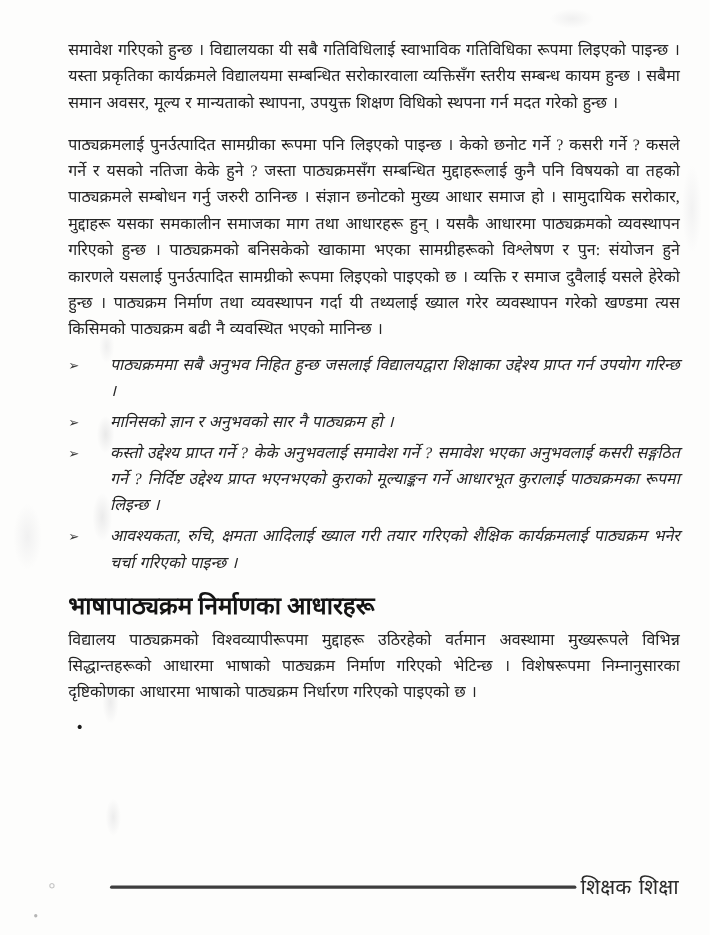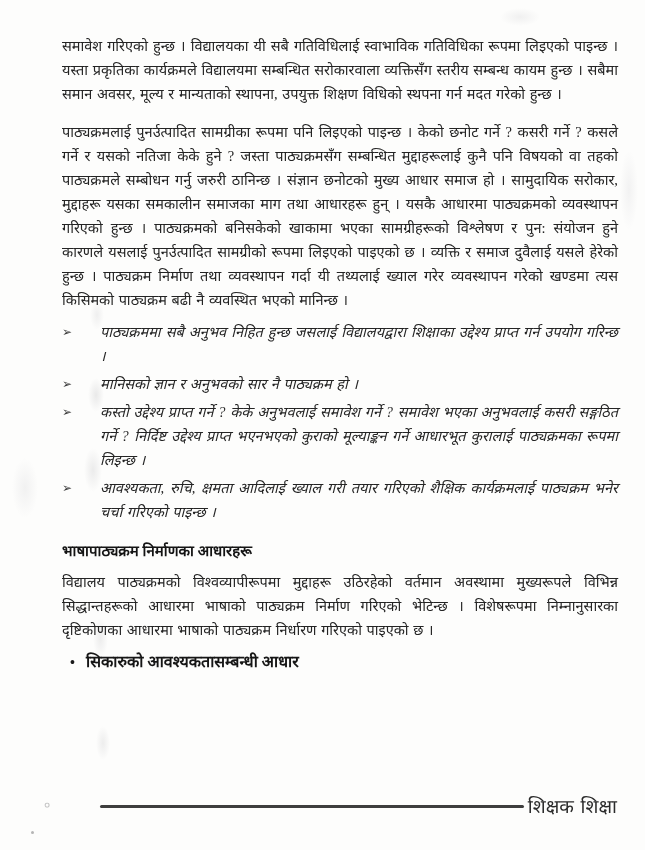--- a/index.html
+++ b/index.html
@@ -35,21 +35,21 @@
   .bullet-list{margin:0 0 12px 0;padding:0;list-style:none;}
   .bullet-item{display:flex;margin:0 0 4px 0;}
   .bullet-marker{
     flex:0 0 38px;color:#3a3a3a;font-size:12px;line-height:24px;
     font-family:"DejaVu Sans",sans-serif;
   }
   .bullet-text{flex:1;word-spacing:1px;font-style:italic;}
 
   .section-heading{
     margin:14px 0 6px 0;
-    font-size:15px;line-height:26px;font-weight:700;color:#141414;
+    font-size:22px;line-height:26px;font-weight:700;color:#141414;
     text-align:left;
   }
   .subsection-heading{
     display:flex;align-items:baseline;
     margin:2px 0 6px 8px;font-weight:700;font-size:16px;line-height:24px;color:#161616;
   }
   .dot-marker{flex:0 0 16px;font-size:14px;color:#1a1a1a;}
   .indented{margin-left:22px;}
 
   .footer{position:absolute;left:0;top:792px;width:657px;height:30px;}
@@ -96,21 +96,20 @@
         <span class="bullet-text">आवश्यकता, रुचि, क्षमता आदिलाई ख्याल गरी तयार गरिएको शैक्षिक कार्यक्रमलाई पाठ्यक्रम भनेर चर्चा गरिएको पाइन्छ ।</span>
       </li>
     </ul>
 
     <h2 class="section-heading">भाषापाठ्यक्रम निर्माणका आधारहरू</h2>
 
     <p class="para tight">विद्यालय पाठ्यक्रमको विश्वव्यापीरूपमा मुद्दाहरू उठिरहेको वर्तमान अवस्थामा मुख्यरूपले विभिन्न सिद्धान्तहरूको आधारमा भाषाको पाठ्यक्रम निर्माण गरिएको भेटिन्छ । विशेषरूपमा निम्नानुसारका दृष्टिकोणका आधारमा भाषाको पाठ्यक्रम निर्धारण गरिएको पाइएको छ ।</p>
 
     <div class="subsection-heading">
       <span class="dot-marker">•</span>
-      <span>सिकारुको आवश्यकतासम्बन्धी आधार</span>
     </div>
 
 
   </div>
 
   <div class="footer">
     <span class="page-number">०</span>
     <div class="footer-line"></div>
     <span class="running-title">शिक्षक शिक्षा</span>
   </div>

